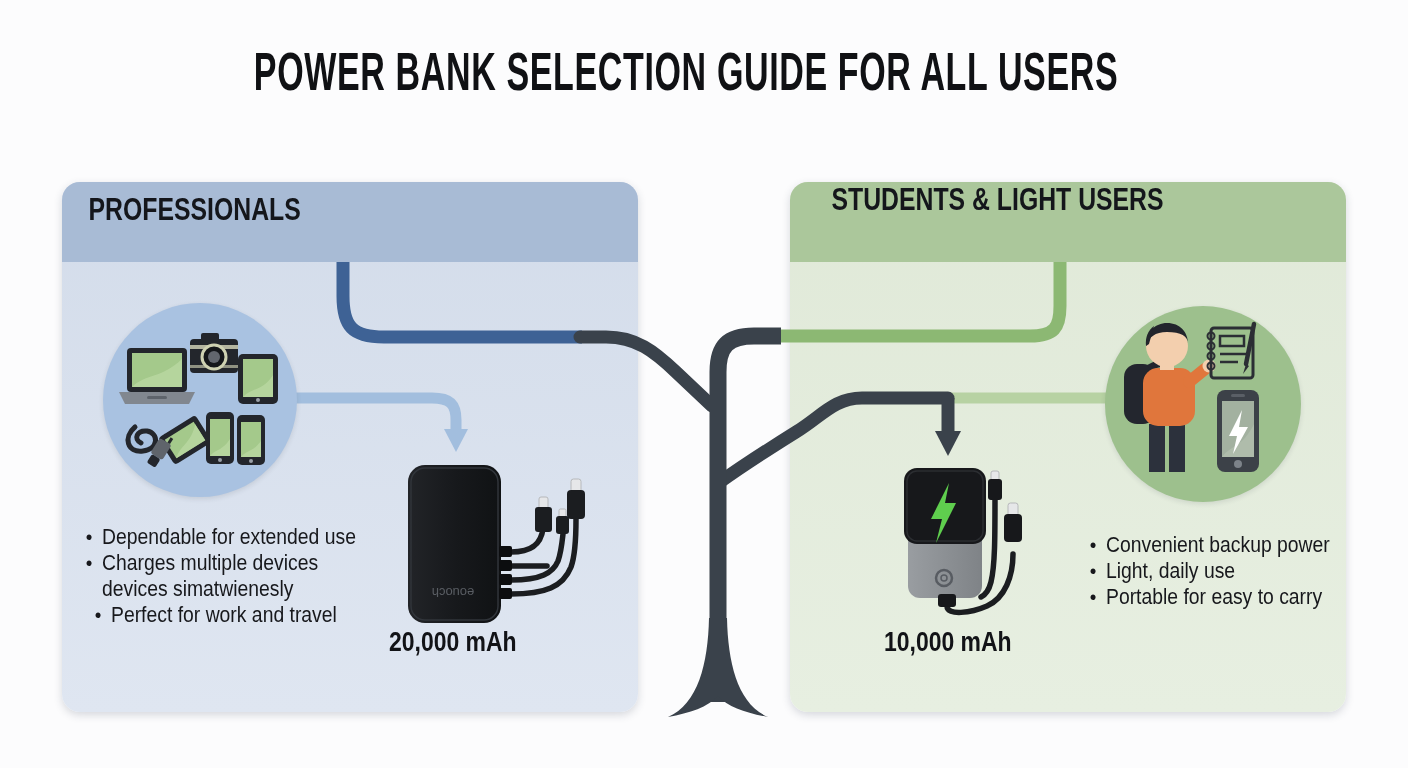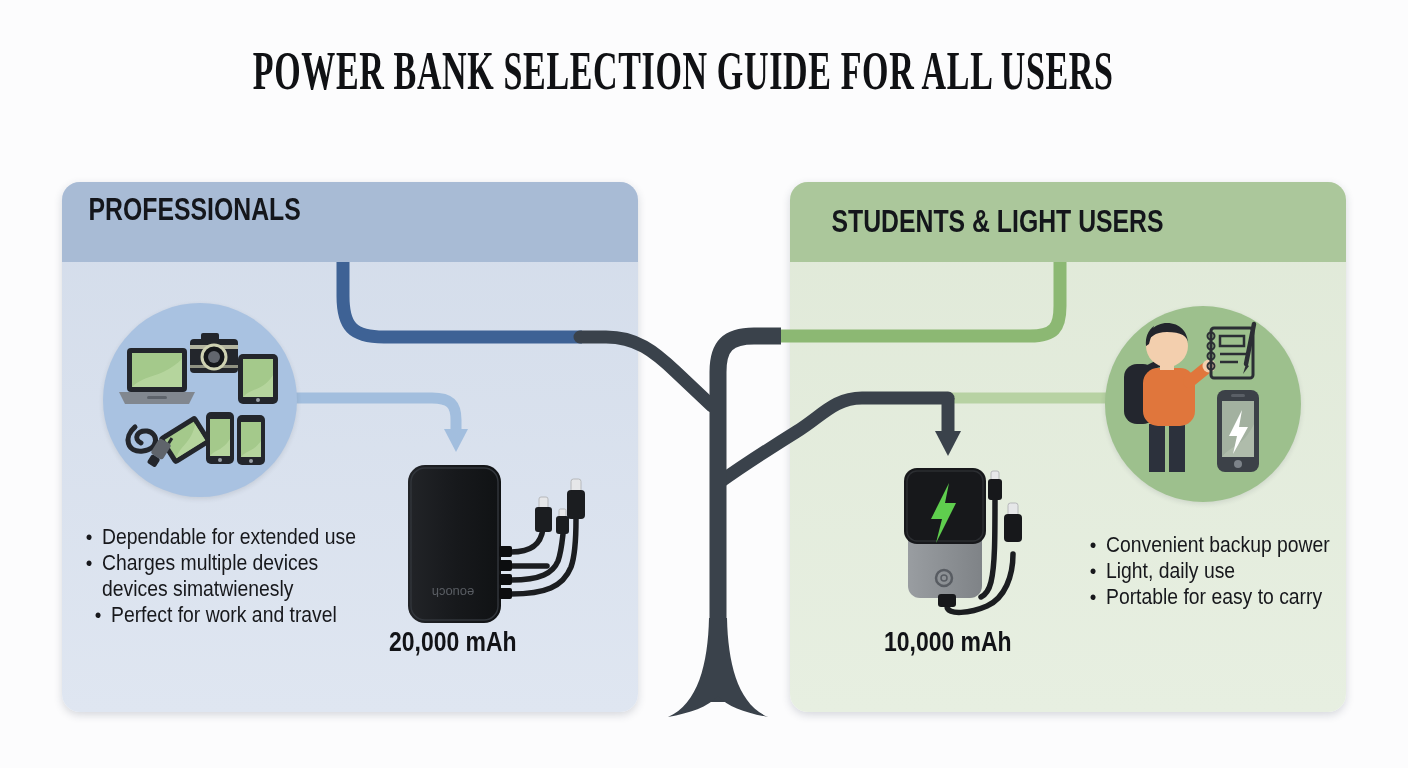--- a/index.html
+++ b/index.html
@@ -1,32 +1,32 @@
 <!DOCTYPE html>
 <html><head>
 <meta charset="utf-8">
 <style>
   * { margin:0; padding:0; box-sizing:border-box; }
   html,body { width:1408px; height:768px; }
   body { font-family:"Liberation Sans", sans-serif; background:#fdfdfe; overflow:hidden; }
   .canvas { position:relative; width:1408px; height:768px; background:#fcfcfd; }
 
   
-  .title { position:absolute; top:40px; left:0; width:1248px; text-align:right;font-family:Liberation Serif, serif; }
+  .title { position:absolute; top:40px; left:0; width:1248px; text-align:right; }
   .title span { display:inline-block; font-size:54px; font-weight:700; color:#101114;
                 letter-spacing:1px; transform:scaleX(0.63); transform-origin:center; white-space:nowrap; }
 
   
   .panel { position:absolute; top:182px; height:530px; border-radius:18px; z-index:1;
            box-shadow:0 3px 8px rgba(40,50,70,.18); overflow:hidden; }
   .panel-left  { left:62px;  width:576px; background:linear-gradient(#d3dcea, #dfe6f1); }
   .panel-right { left:790px; width:556px; background:linear-gradient(#e0e9d8, #e7efe1); }
   .panel-header { position:absolute; top:0; left:0; right:0; height:80px; text-align:left; }
   .panel-left  .panel-header { background:#a8bbd5; }
-  .panel-right .panel-header { background:#abc79b; padding-top:22px; }
+  .panel-right .panel-header { background:#abc79b; }
   .panel-header .h { display:block; margin-top:10px; }
   .panel-right .panel-header .h { margin-top:0; }
   .panel-header .h span { display:inline-block; font-size:31px; font-weight:700; color:#14161b;
                           transform:scaleX(0.8); transform-origin:center; white-space:nowrap; }
   .panel-header .sub span { display:inline-block; font-size:24px; font-weight:400; color:#191b20;
                             transform:scaleX(0.84); transform-origin:center; white-space:nowrap; }
 
   
   .circle { position:absolute; border-radius:50%; z-index:3; box-shadow:0 2px 5px rgba(40,50,60,.12); }
   .circle-left  { left:103px; top:303px; width:194px; height:194px; background:#a9c2e1; }

